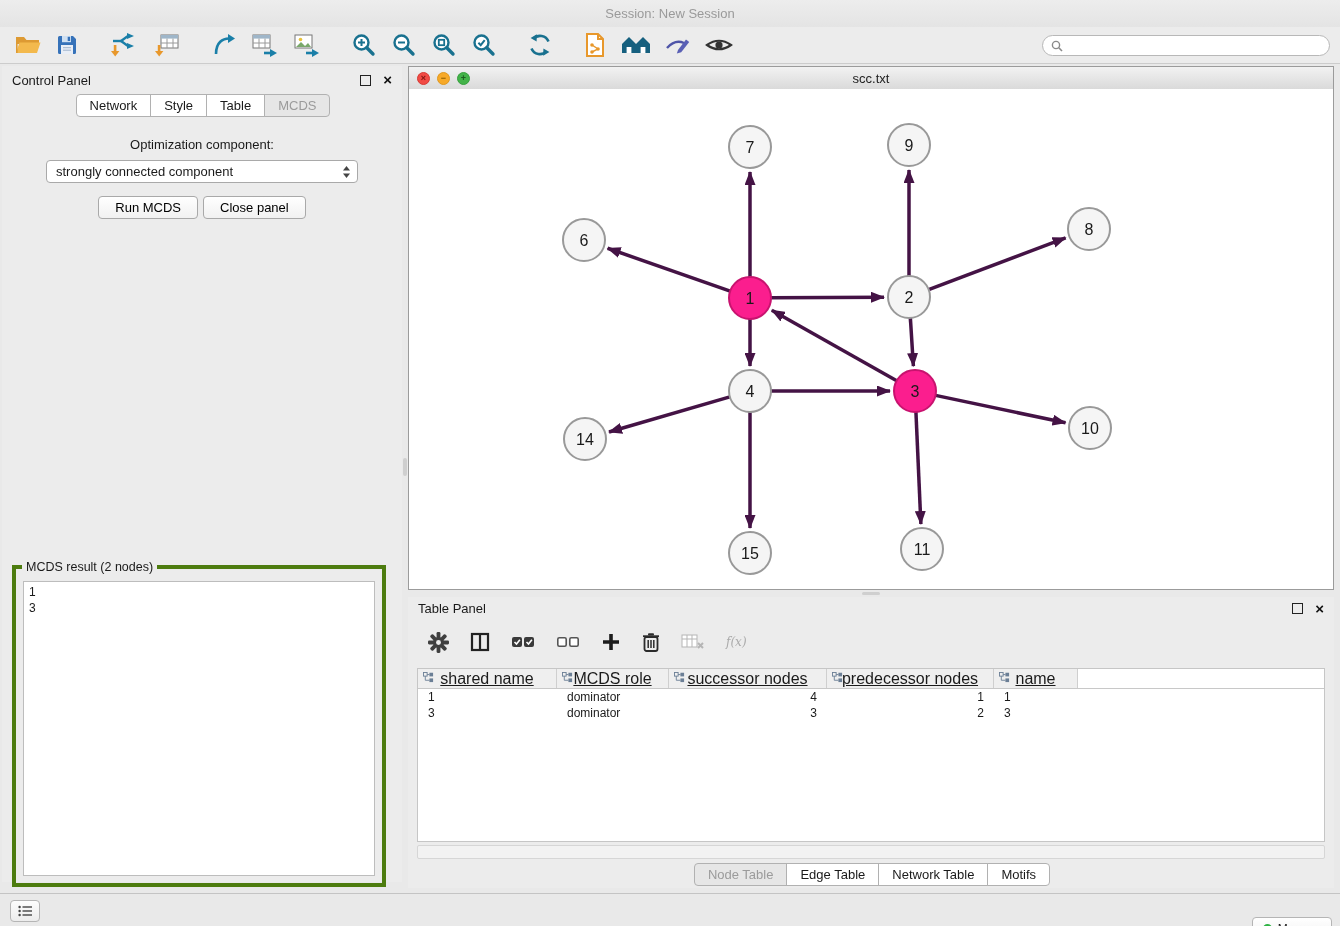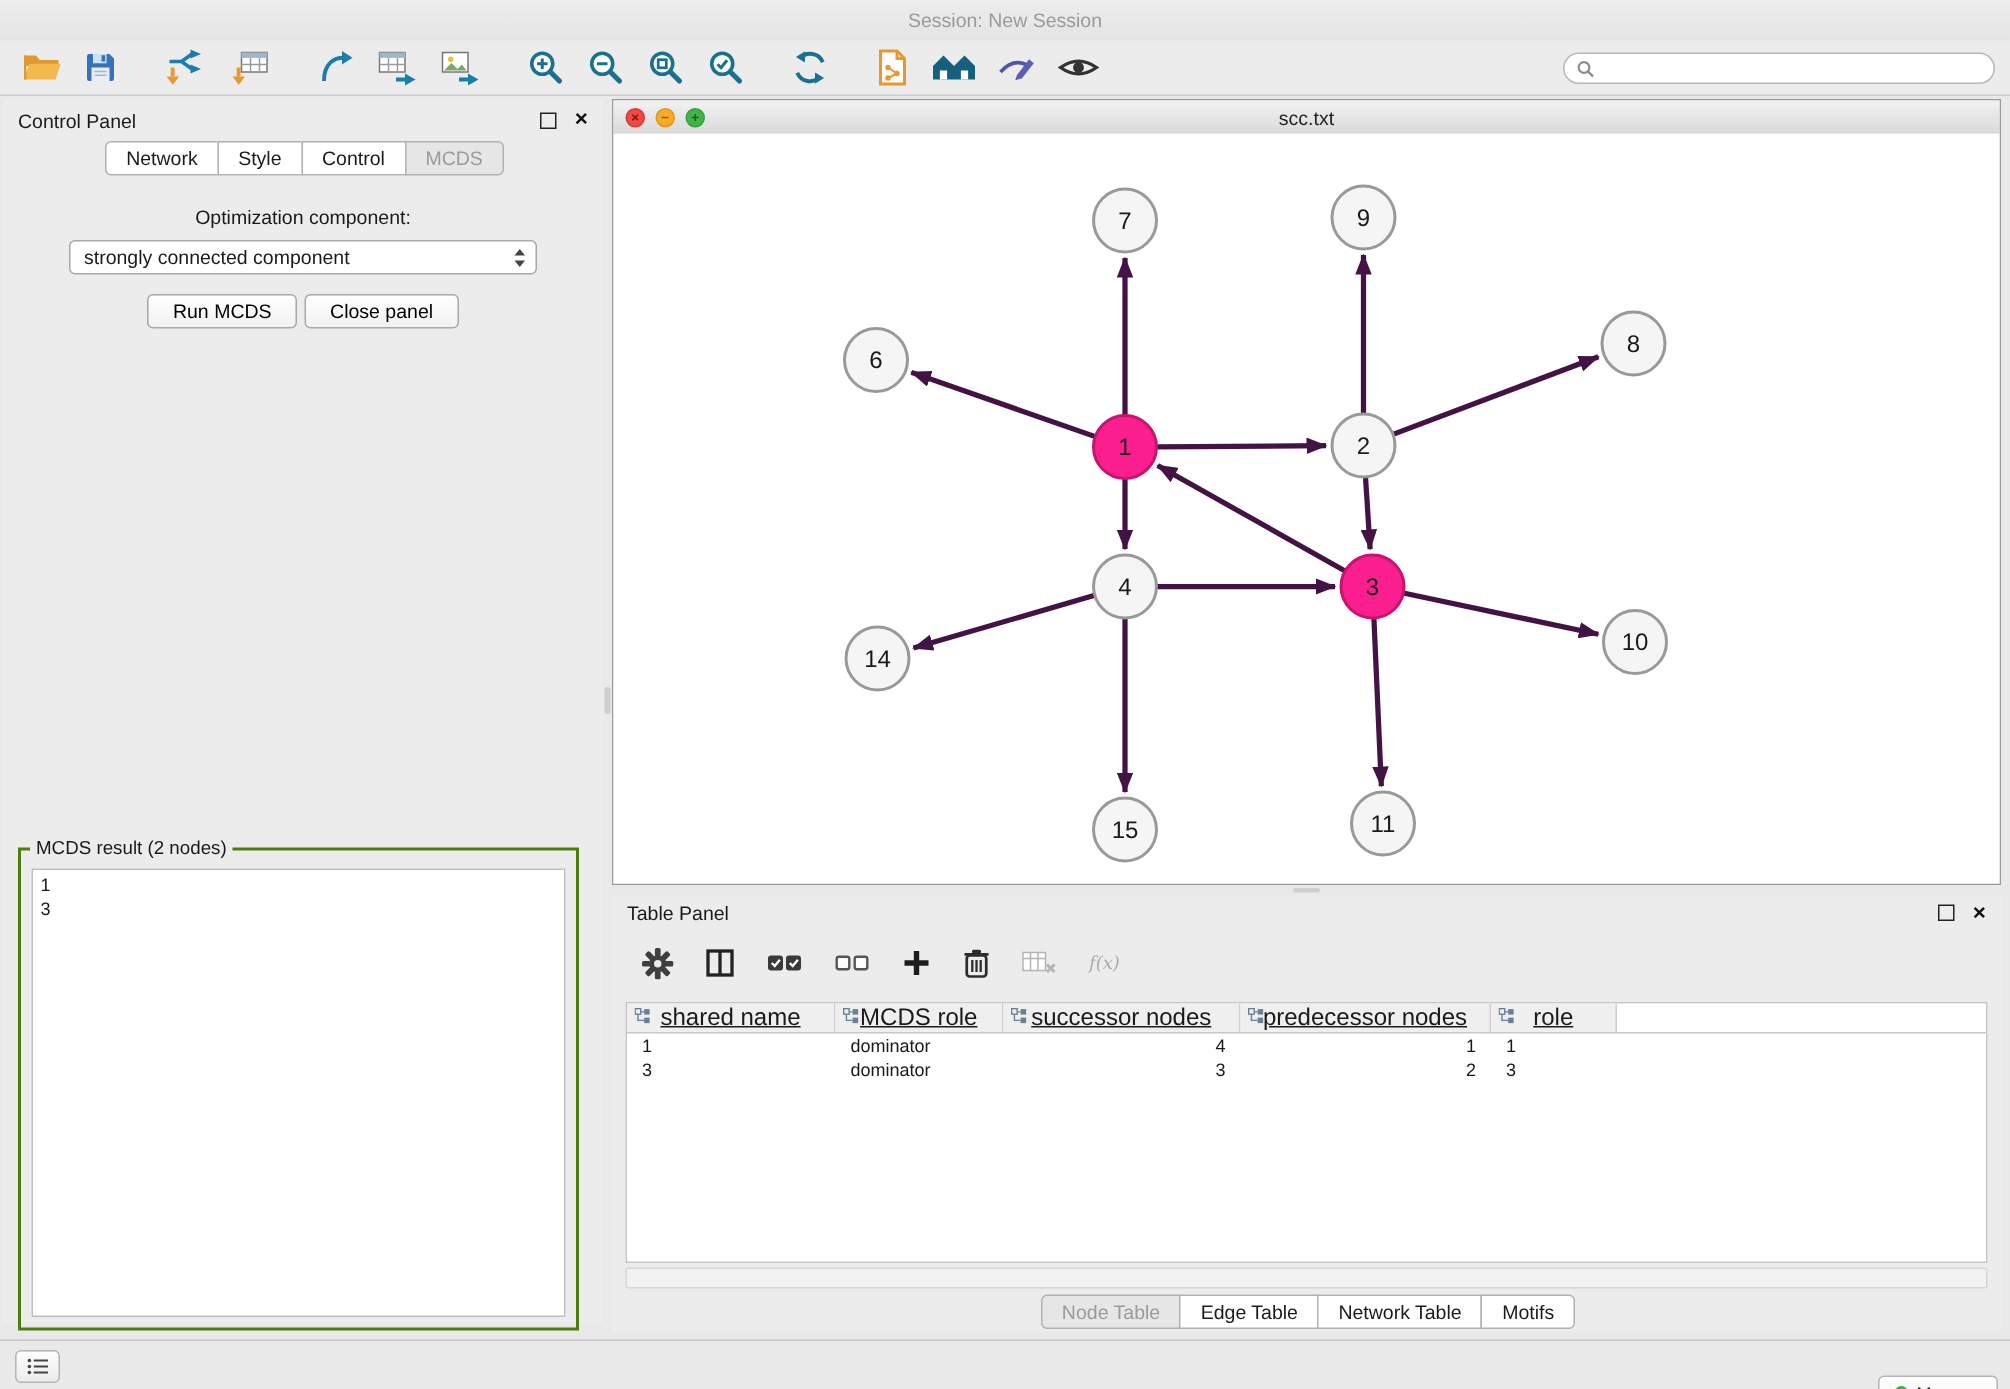--- a/index.html
+++ b/index.html
@@ -35,21 +35,21 @@
   .tab:last-child{border-top-right-radius:4px;border-bottom-right-radius:4px;text-align:center;}
   .tab.active{background:#e6e6e6;color:#9b9b9b;}
   .cp-body{position:relative;height:calc(100% - 56px);}
   .opt-label{text-align:center;margin-top:20px;font-size:13px;}
   .select{width:312px;height:23px;margin:8px auto 0;background:#fff;border:1px solid #a9a9a9;border-radius:4px;
     display:flex;align-items:center;padding:0 6px 0 9px;box-sizing:border-box;font-size:13px;}
   .select span{flex:1;}
   .btn-row{display:flex;justify-content:center;gap:5px;margin-top:13px;}
   .btn{height:23px;border:1px solid #a9a9a9;border-radius:4px;background:linear-gradient(#ffffff,#f1f1f1);
     padding:0 16px;font-size:13px;font-family:inherit;cursor:default;}
-  .result-group{position:absolute;left:10px;right:16px;top:428px;bottom:10px;border:2px solid #4d7c0f;}
+  .result-group{position:absolute;left:10px;right:16px;top:428px;bottom:10px;border:4px solid #4d7c0f;}
   .result-legend{position:absolute;top:-9px;left:6px;background:#ececec;padding:0 4px;font-size:12.5px;}
   .result-inner{position:absolute;left:7px;right:7px;top:12px;bottom:7px;background:#ffffff;border:1px solid #bdbdbd;
     overflow:hidden;padding:2px 0;}
   .result-item{font-size:12px;padding:1px 5px;}
 
   
   .vsplit{position:absolute;left:402px;top:66px;width:6px;bottom:38px;}
   .vsplit .grip{position:absolute;top:392px;left:1px;width:4px;height:18px;background:#cfcfcf;border-radius:2px;}
   .hsplit{position:absolute;left:408px;right:6px;top:590px;height:7px;}
   .hsplit .grip{position:absolute;left:50%;top:2px;width:18px;height:3px;margin-left:-9px;background:#cfcfcf;border-radius:2px;}
@@ -271,21 +271,21 @@
     <div class="panel-header">
       <span class="ph-title">Control Panel</span>
       <span class="panel-controls">
         <span class="float-btn"></span>
         <span class="close-x">×</span>
       </span>
     </div>
     <div class="tabstrip" id="cp-tabs">
         <div class="tab">Network</div>
         <div class="tab">Style</div>
-        <div class="tab">Control</div>
+        <div class="tab">Table</div>
         <div class="tab active">MCDS</div>
       </div>
     <div class="cp-body">
       <div class="opt-label">Optimization component:</div>
       <div class="select">
         <span>strongly connected component</span>
         <svg width="9" height="14" viewBox="0 0 9 14">
           <path d="M4.5 1 L8 5.4 H1 z" fill="#444444"></path>
           <path d="M4.5 13 L1 8.6 H8 z" fill="#444444"></path>
         </svg>
@@ -479,21 +479,21 @@
             </svg>
             <span>predecessor nodes</span>
           </div>
           <div class="th" style="width: 84px;">
             <svg class="col-icon" width="11" height="11" viewBox="0 0 12 12">
               <rect x="0.5" y="0.5" width="4" height="4" fill="none" stroke="#6b7f96"></rect>
               <rect x="7" y="0.8" width="4" height="4" fill="#6b7f96"></rect>
               <rect x="7" y="7" width="4" height="4" fill="#6b7f96"></rect>
               <path d="M2.5 4.5 v4.5 h4.5 M4.5 2.8 h2.5" stroke="#6b7f96" fill="none"></path>
             </svg>
-            <span>role</span>
+            <span>name</span>
           </div>
         </div>
       <div id="tp-rows">
           <div class="tr">
             <div class="td" style="width: 139px; text-align: left;">1</div>
             <div class="td" style="width: 112px; text-align: left;">dominator</div>
             <div class="td" style="width: 158px; text-align: right;">4</div>
             <div class="td" style="width: 167px; text-align: right;">1</div>
             <div class="td" style="width: 84px; text-align: left;">1</div>
           </div>

